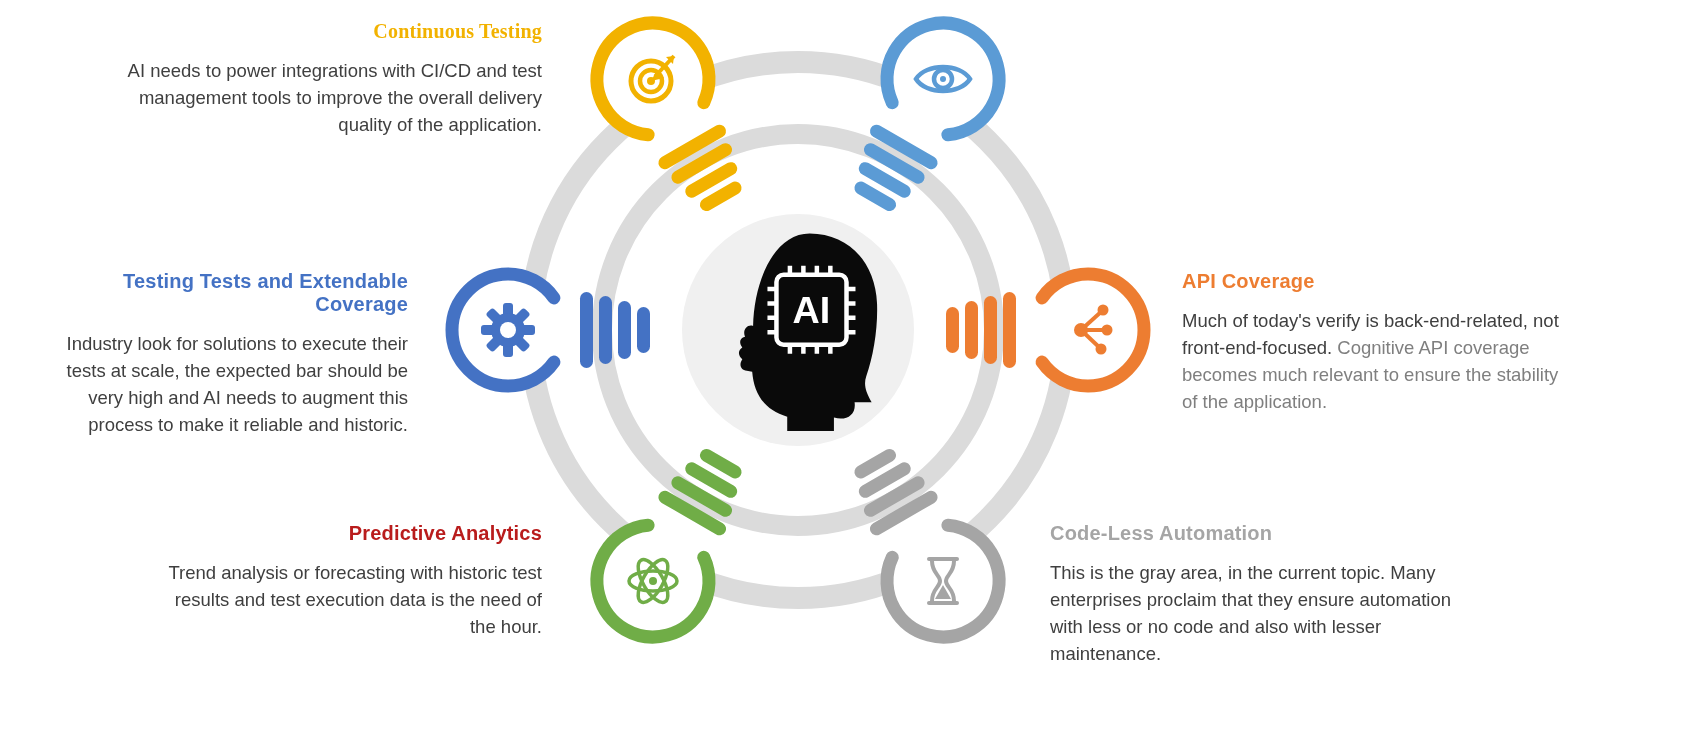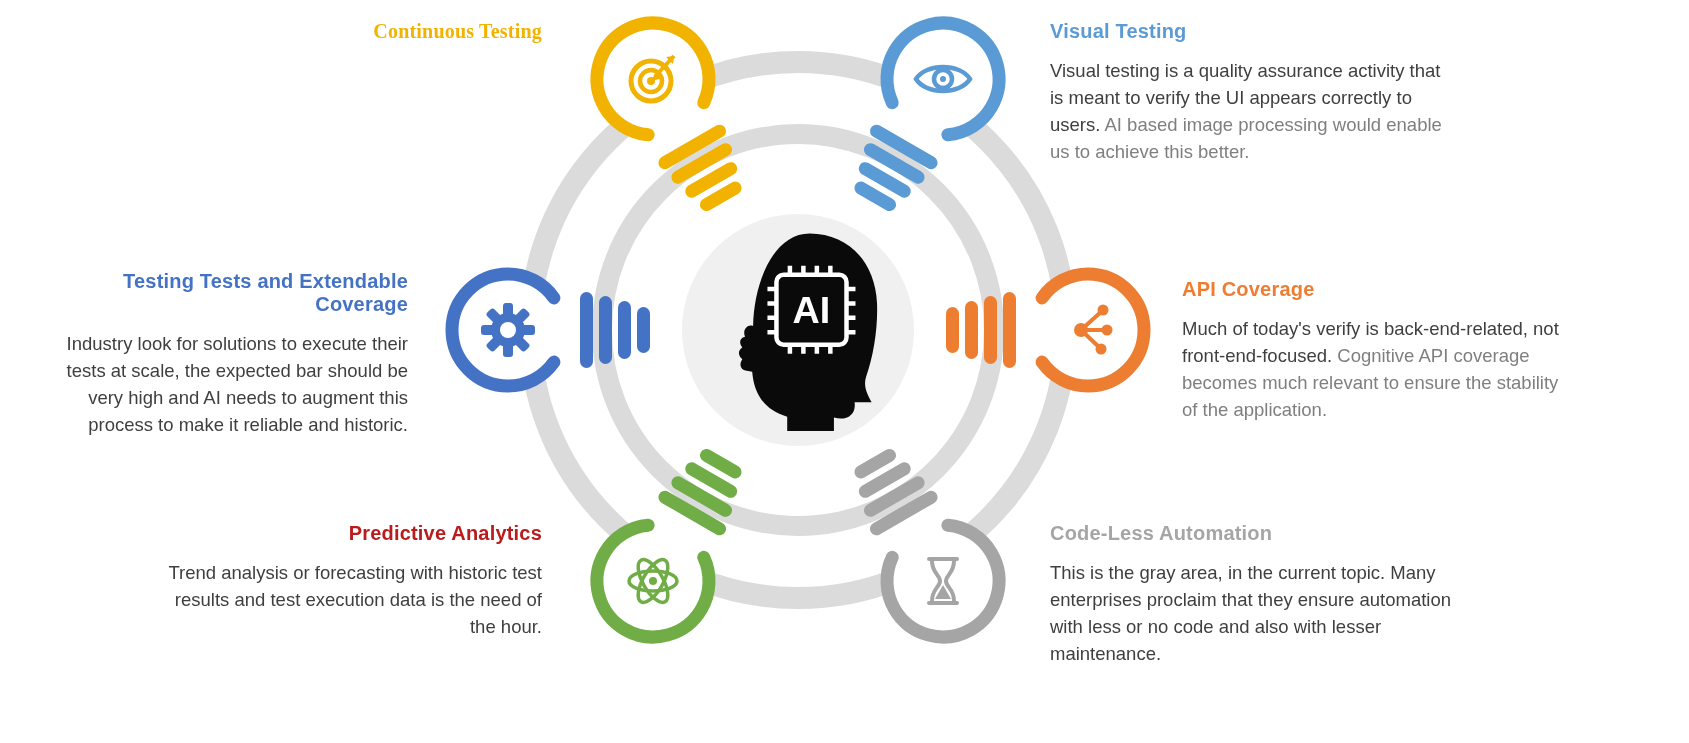--- a/index.html
+++ b/index.html
@@ -19,21 +19,21 @@
   .bulb-icon svg { display:block; }
 
   .sec { position:absolute; z-index:1; }
   .sec .title { font-size:20px; font-weight:bold; margin:0 0 14px 0; letter-spacing:0.2px; }
   .sec .body  { font-size:18.5px; line-height:1.46; color:#3F3F3F; margin:0; }
   .sec .muted { color:#7F7F7F; }
 
   .sec-0 { left:108px;  top:20px;  width:434px; text-align:right; }
   .sec-1 { left:1050px; top:20px;  width:402px; text-align:left; }
   .sec-2 { left:28px;   top:270px; width:380px; text-align:right; }
-  .sec-3 { left:1182px; top:270px; width:392px; text-align:left;margin-top:8px; }
+  .sec-3 { left:1182px; top:270px; width:392px; text-align:left; }
   .sec-4 { left:166px;  top:522px; width:376px; text-align:right; }
   .sec-5 { left:1050px; top:522px; width:412px; text-align:left; }
 
   .sec-0 .title { color:#F2B200;font-family:Liberation Serif, serif; }
   .sec-1 .title { color:#5B9BD5; }
   .sec-2 .title { color:#4472C4; }
   .sec-3 .title { color:#ED7D31; }
   .sec-4 .title { color:#b91c1c; }
   .sec-5 .title { color:#A5A5A5; }
 </style>
@@ -202,26 +202,23 @@
         <line x1="18" y1="54" x2="46" y2="54"></line>
         <path d="M21,12 C21,24 29,26 29,32 C29,38 21,40 21,52"></path>
         <path d="M43,12 C43,24 35,26 35,32 C35,38 43,40 43,52"></path>
       </g>
       <path d="M32,36 L40,50 H24 Z" fill="#A5A5A5"></path>
     </svg>
   </div>
 
   <section class="sec sec-0">
     <h2 class="title">Continuous Testing</h2>
-  </section>
-
-  <section class="sec sec-1">
-    <h2 class="title">Visual Testing</h2>
-    <p class="body"><span>Visual testing is a quality assurance activity that is meant to verify the UI appears correctly to users. </span><span class="muted">AI based image processing would enable us to achieve this better.</span></p>
-  </section>
+    <p class="body"><span>AI needs to power integrations with CI/CD and test management tools to improve the overall delivery quality of the application.</span><span class="muted"></span></p>
+  </section>
+
 
   <section class="sec sec-2">
     <h2 class="title">Testing Tests and Extendable Coverage</h2>
     <p class="body"><span>Industry look for solutions to execute their tests at scale, the expected bar should be very high and AI needs to augment this process to make it reliable and historic.</span><span class="muted"></span></p>
   </section>
 
   <section class="sec sec-3">
     <h2 class="title">API Coverage</h2>
     <p class="body"><span>Much of today's verify is back-end-related, not front-end-focused. </span><span class="muted">Cognitive API coverage becomes much relevant to ensure the stability of the application.</span></p>
   </section>

